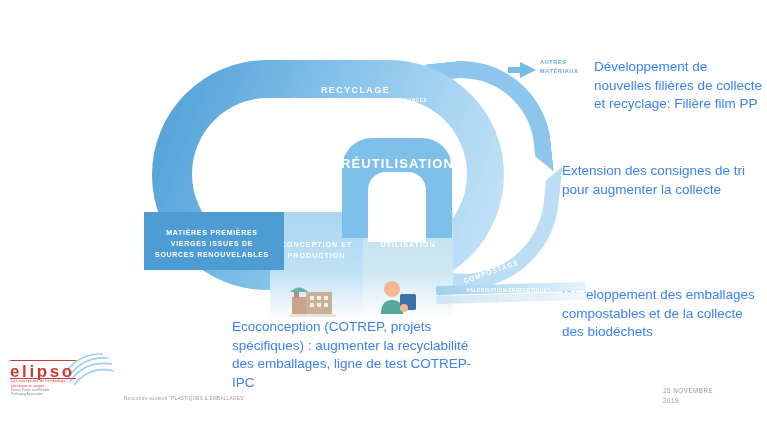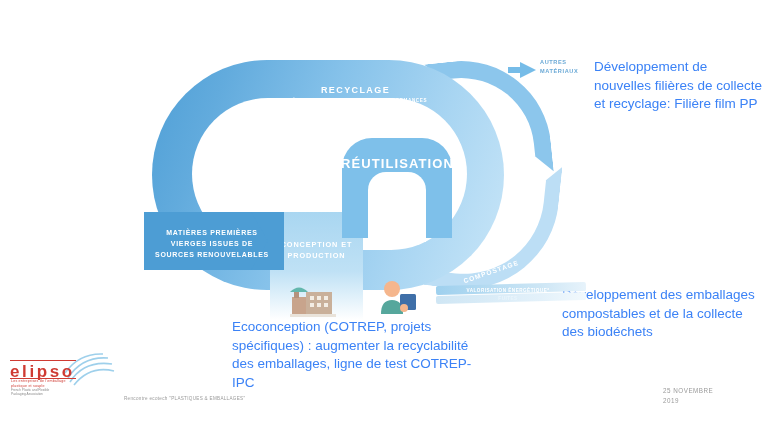--- a/index.html
+++ b/index.html
@@ -337,36 +337,40 @@
 </style>
 </head>
 <body>
 
 <div class="slide">
 
 
 
   <div class="annot" id="annot-filieres">Développement de nouvelles filières de collecte et recyclage: Filière film PP</div>
 
+  <div class="annot" id="annot-consignes">Extension des consignes de tri pour augmenter la collecte</div>
 
   <div class="annot" id="annot-compostables">Développement des emballages compostables et de la collecte des biodéchets</div>
 
   <div class="annot" id="annot-ecoconception">Ecoconception (COTREP, projets spécifiques) : augmenter la recyclabilité des emballages, ligne de test COTREP-IPC</div>
 
   <div class="diagram">
 
     <div class="loop-tail"></div>
     <div class="loop-tail2"></div>
 
     <div class="loop-outer"></div>
     <div class="loop-inner"></div>
 
     <div class="col" id="col-conception">
       <div class="col-label">CONCEPTION ET
 PRODUCTION</div>
+    </div>
+    <div class="col" id="col-utilisation">
+      <div class="col-label">UTILISATION</div>
     </div>
 
     <div class="pill-reuse"></div>
     <div class="pill-reuse-hole"></div>
     <div class="loop-label" id="lbl-reutilisation">
       <span class="t">RÉUTILISATION</span>
     </div>
 
     <div class="loop-label" id="lbl-recyclage">
       <span class="t">RECYCLAGE</span>

